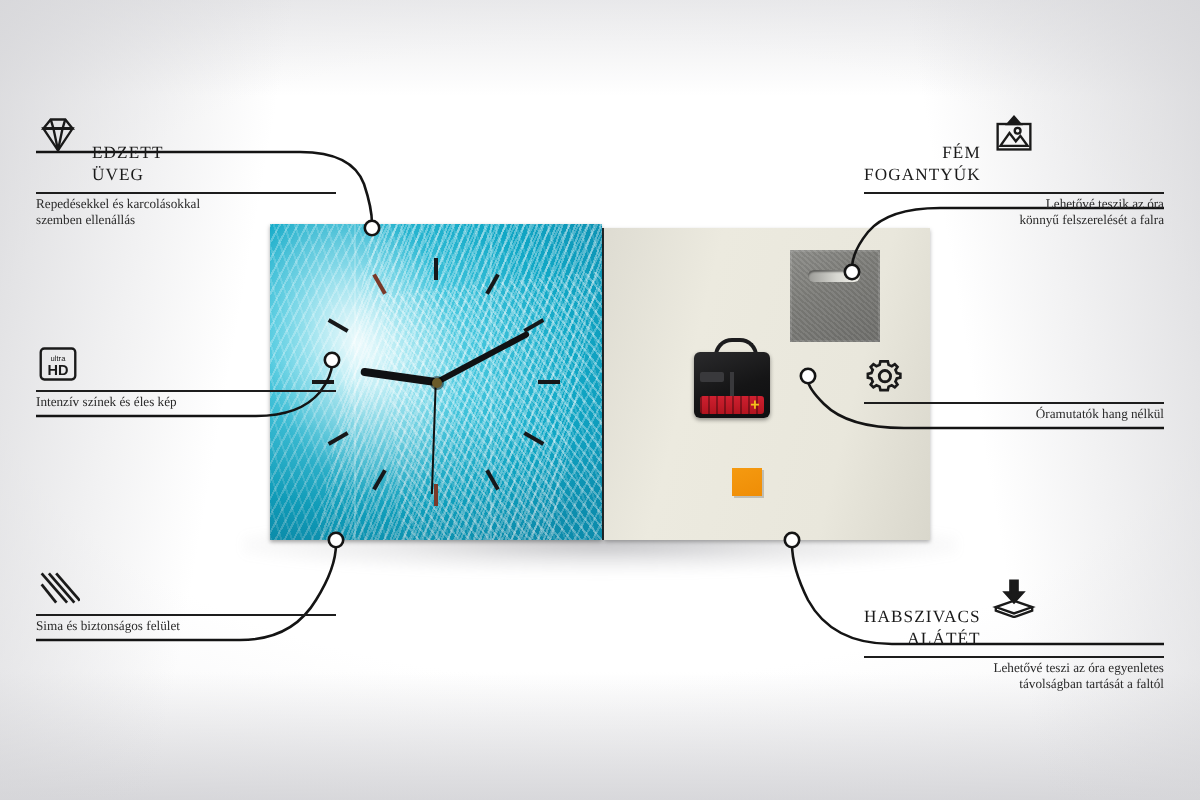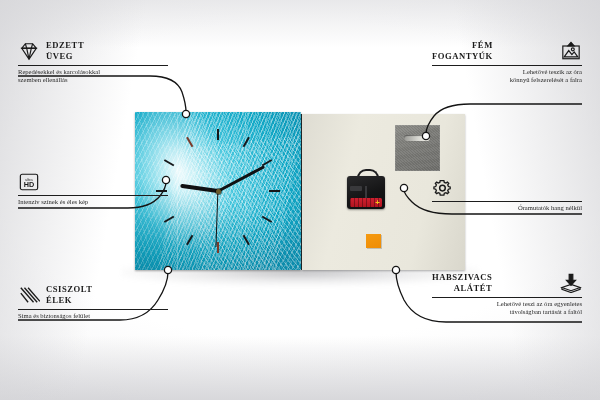--- a/index.html
+++ b/index.html
@@ -118,29 +118,29 @@
   .batt .stripes{position:absolute;inset:0;
     background:repeating-linear-gradient(90deg, rgba(0,0,0,.55) 0 1px, rgba(0,0,0,0) 1px 4px);opacity:.6;}
   .batt .plus{position:absolute;right:1px;top:1px;width:7px;height:7px;color:#f2c21a;
     font:700 8px/7px "Liberation Sans",sans-serif;text-align:center;}
   .foam{position:absolute;left:64px;top:120px;width:15px;height:14px;
     background:linear-gradient(160deg,#f59a10 0%,#ef8d06 100%);
     box-shadow:1px 1px 0 rgba(0,0,0,.18);}
 
   
   .callout{position:absolute;}
-  .c-title{font-family:"Liberation Serif",serif;font-weight:700;font-size:8.6px;
-    letter-spacing:.55px;color:#1a1a1a;line-height:11px;text-transform:uppercase;white-space:nowrap;}
+  .c-title{font-family:"Liberation Serif",serif;font-weight:400;font-size:8.6px;
+    letter-spacing:.55px;color:#1a1a1a;line-height:11px;text-transform:uppercase;white-space:nowrap;margin-top:31px;}
   .c-rule{height:1px;background:#1d1d1d;margin:2.5px 0 2.5px;}
   .c-sub{font-family:"Liberation Serif",serif;font-size:6.6px;line-height:8.4px;color:#2a2a2a;}
   .c-left .c-title,.c-left .c-sub{text-align:left;}
   .c-right .c-title,.c-right .c-sub{text-align:right;}
   .c-head{display:flex;align-items:center;gap:6px;}
   .c-left .c-head{justify-content:flex-start;}
-  .c-right .c-head{justify-content:space-between;}
+  .c-right .c-head{justify-content:flex-start;}
   .c-ico{flex:0 0 auto;width:22px;height:20px;display:block;}
   .c-ico svg{display:block;width:22px;height:20px;}
 
   .lines{position:absolute;inset:0;pointer-events:none;}
 </style>
 </head>
 <body>
 
 <div id="stage">
 
@@ -301,24 +301,20 @@
       <span class="c-ico">
         <svg viewBox="0 0 24 22">
             <g fill="none" stroke="#1a1a1a" stroke-width="1.5">
           <path d="M3,3 L17,19"></path>
               <path d="M7,3 L21,19"></path>
               <path d="M11,3 L24,18"></path>
               <path d="M3,9 L11,19"></path>
         </g>
           </svg>
       </span>
-      <span class="c-title">
-        <span>CSISZOLT</span><br>
-        <span>ÉLEK</span>
-      </span>
     </div>
     <div class="c-rule"></div>
     <div class="c-sub">
       <span>Sima és biztonságos felület</span>
     </div>
   </div>
 
   <div class="callout c-right" style="left:432px;top:40px;width:150px;">
     <div class="c-head">
       <span class="c-title">

